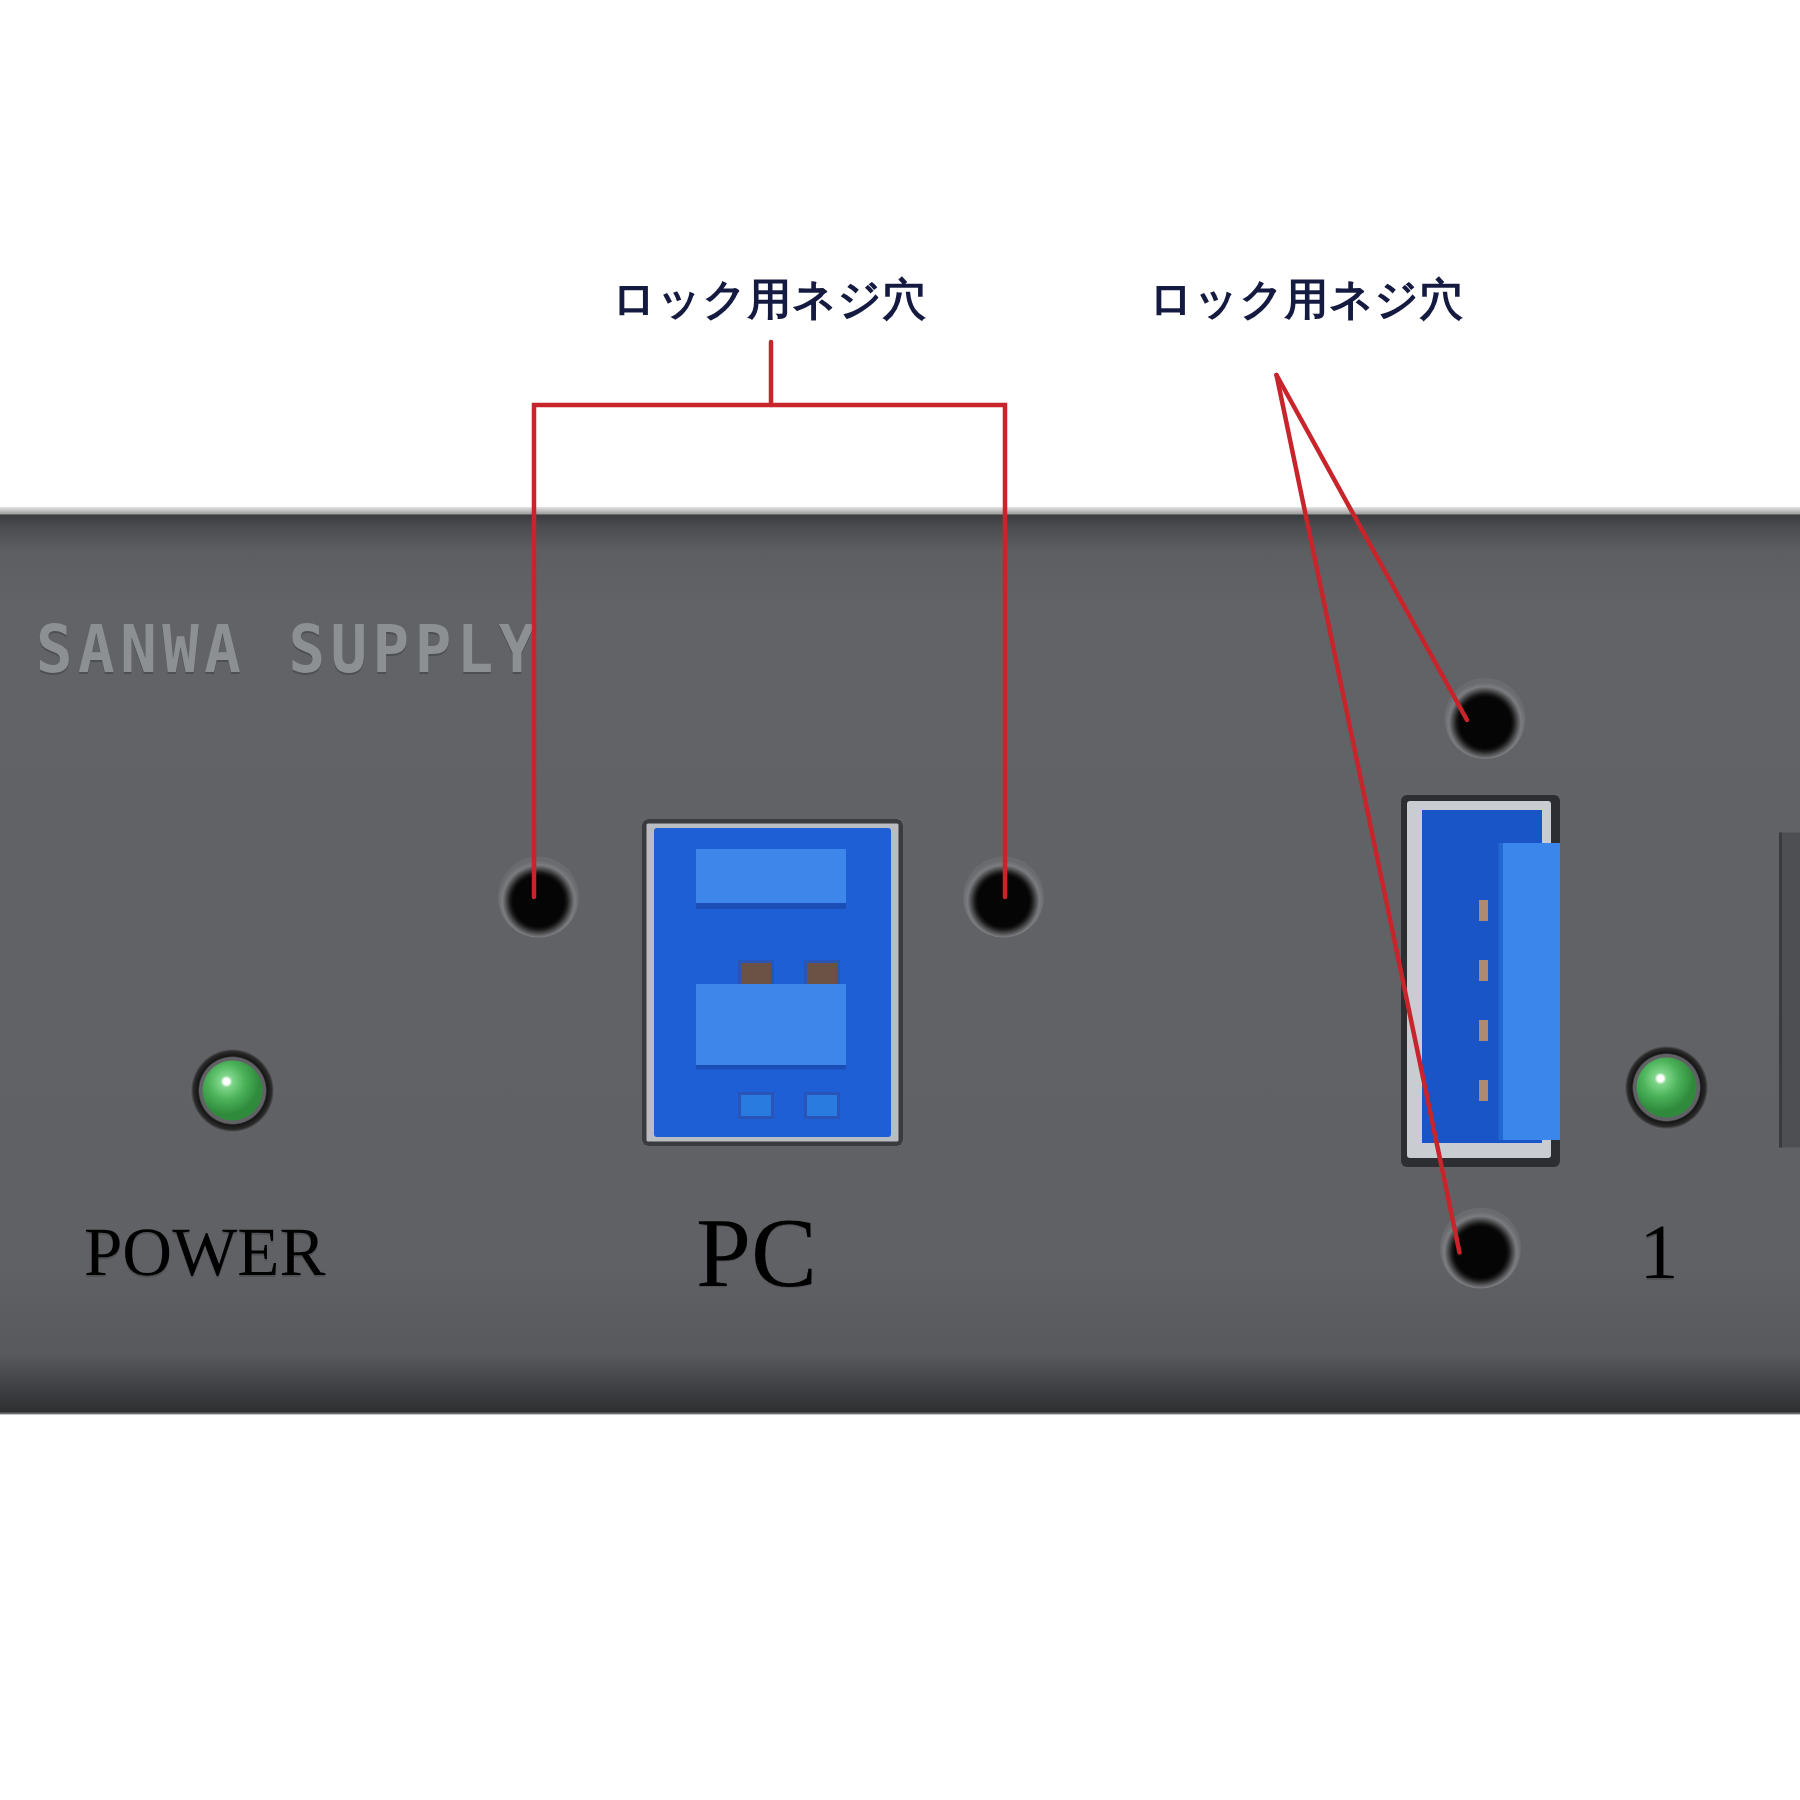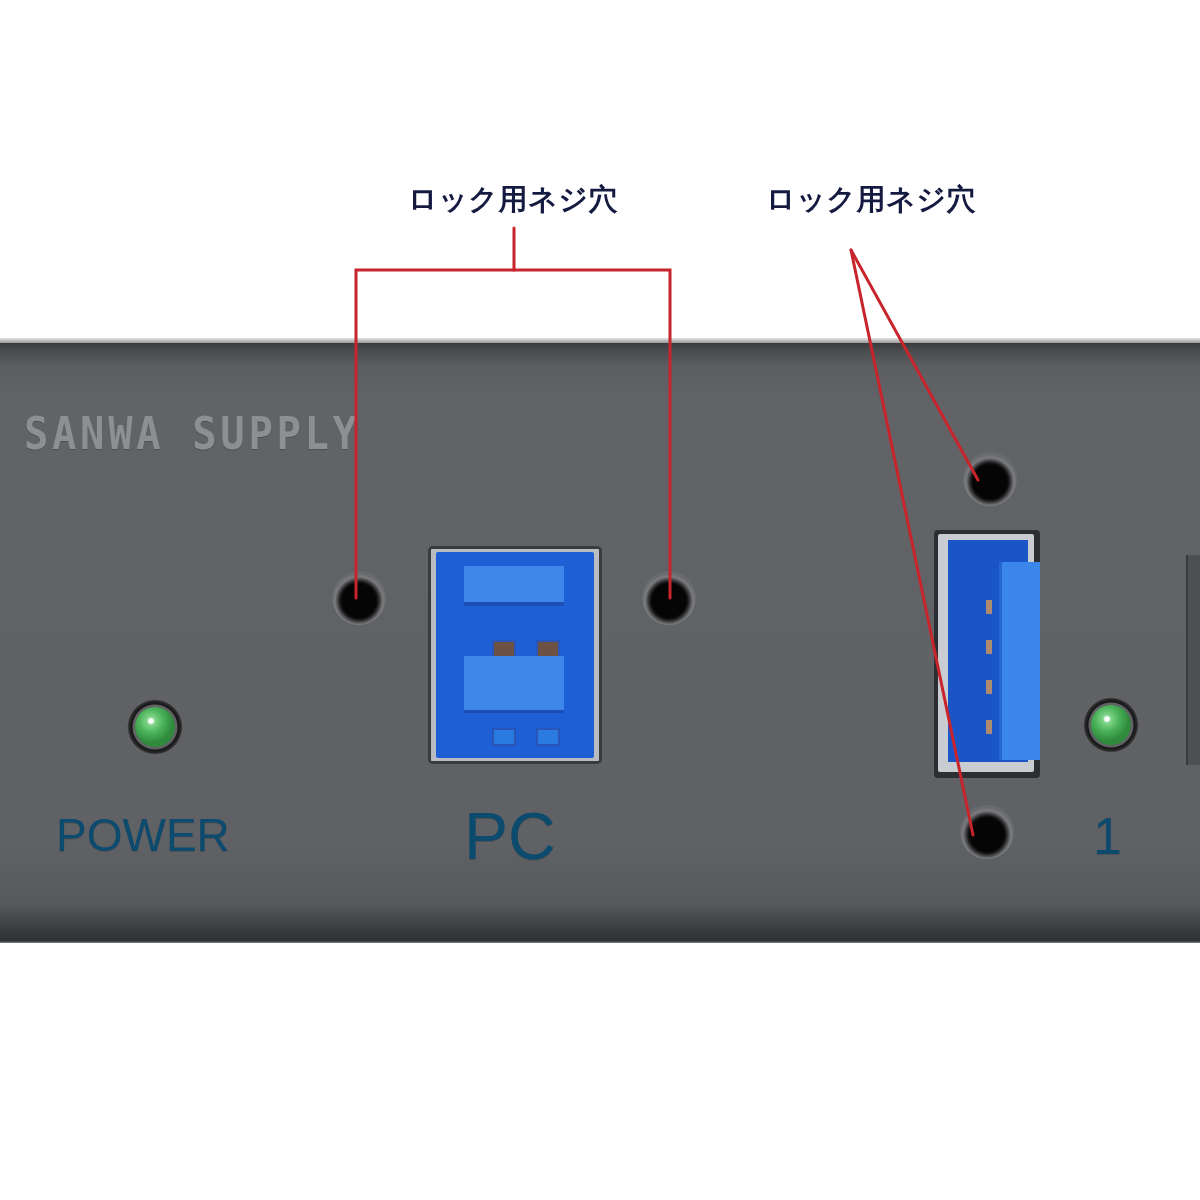--- a/index.html
+++ b/index.html
@@ -4,21 +4,21 @@
 <style>
   html, body { margin:0; padding:0; }
   body { width:1200px; height:1200px; background:#ffffff; position:relative; overflow:hidden; font-family:"DejaVu Sans", sans-serif; }
   .label { position:absolute; font-weight:bold; font-size:29px; color:#141a40; letter-spacing:0.5px; white-space:nowrap; }
   .panel {
     position:absolute; left:0; top:343px; width:1200px; height:600px;
     background: linear-gradient(to bottom, #3a3b3e 0px, #4b4c50 8px, #5d5e62 24px, #626367 60px, #606165 500px, #58595d 560px, #3c3d40 585px, #2f3032 598px, #8a8b8d 600px);
   }
   .panel-topedge { position:absolute; left:0; top:338px; width:1200px; height:6px; background:linear-gradient(#e4e4e4,#8a8a8a); }
   .brand { position:absolute; left:24px; top:408px; font-family:"DejaVu Sans Mono", monospace; font-weight:bold; font-size:44px; color:#8d9092; letter-spacing:4px; transform:scaleX(0.92); transform-origin:left; text-shadow:0 1px 0 #4e4f52; }
-  .engrave { position:absolute; font-family:Liberation Sans, sans-serif; color:#0c4a6e; text-shadow:0 1px 0 #505154; }
+  .engrave { position:absolute; font-family:Liberation Serif, serif; color:#000000; text-shadow:0 1px 0 #505154; }
   .hole { position:absolute; width:54px; height:54px; border-radius:50%; background:radial-gradient(circle at 50% 55%, #050505 0 17px, #1a1a1a 19px, #7b7c7f 24px, #6a6b6e 27px); }
   .led { position:absolute; width:56px; height:56px; border-radius:50%; background:radial-gradient(circle at 50% 50%, transparent 0 22px, #151515 23px, #2a2a2a 26px, #6a6b6e 28px); }
   .led-core { position:absolute; left:8px; top:8px; width:40px; height:40px; border-radius:50%; background:radial-gradient(circle at 40% 35%, #ffffff 0 2px, #7fd68a 4px, #4cb35a 12px, #2f8a3c 22px); }
   .usb-b { position:absolute; left:428px; top:546px; width:174px; height:218px; background:#b9bcc0; border-radius:4px; box-shadow: inset 0 0 0 3px #3a3b3e; }
   .usb-b .inner { position:absolute; left:8px; top:6px; right:8px; bottom:6px; background:#1f5fd6; border-radius:2px; }
   .usb-b .top-tab { position:absolute; left:28px; top:14px; width:100px; height:36px; background:#3f86ea; box-shadow:0 4px 0 #1c4fb6; }
   .usb-b .mid-tab { position:absolute; left:28px; top:104px; width:100px; height:54px; background:#3f86ea; box-shadow:0 3px 0 #1c4fb6; }
   .usb-b .pin { position:absolute; width:20px; height:14px; background:#6b5244; border:2px solid #2a55b8; }
   .usb-a { position:absolute; left:934px; top:530px; width:106px; height:248px; background:#2d2e31; border-radius:4px; }
   .usb-a .shell { position:absolute; left:4px; top:4px; right:6px; bottom:6px; background:#c9ccd0; border-radius:2px; }

